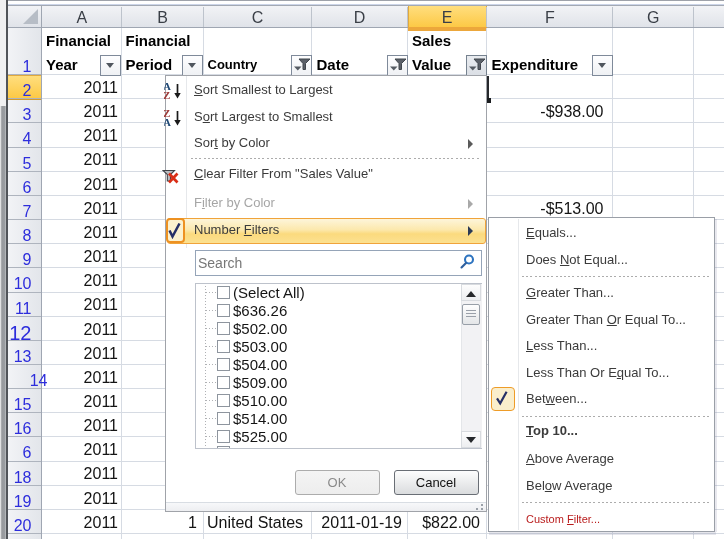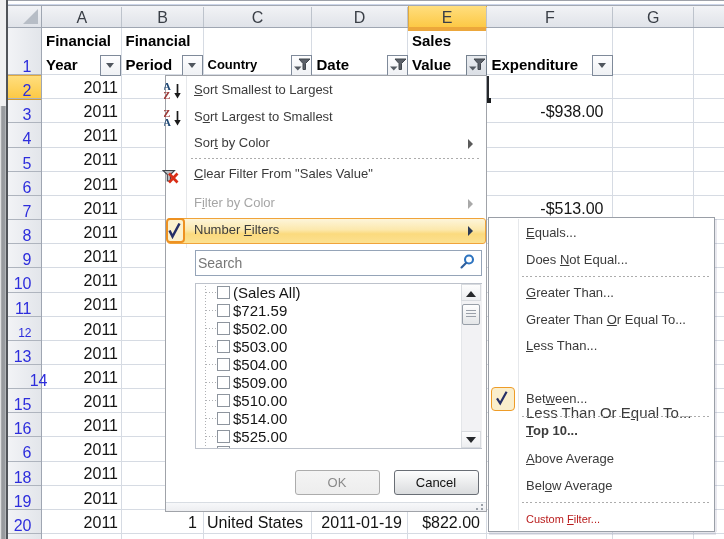--- a/index.html
+++ b/index.html
@@ -61,21 +61,21 @@
 <div style="position:absolute;left:8px;top:82.15px;width:23.5px;height:18px;text-align:right;line-height:18px;font-size:16px;color:#2D2DDC;">2</div>
 <div style="position:absolute;left:8px;top:106.3px;width:23.5px;height:18px;text-align:right;line-height:18px;font-size:16px;color:#2D2DDC;">3</div>
 <div style="position:absolute;left:8px;top:130.45px;width:23.5px;height:18px;text-align:right;line-height:18px;font-size:16px;color:#2D2DDC;">4</div>
 <div style="position:absolute;left:8px;top:154.6px;width:23.5px;height:18px;text-align:right;line-height:18px;font-size:16px;color:#2D2DDC;">5</div>
 <div style="position:absolute;left:8px;top:178.75px;width:23.5px;height:18px;text-align:right;line-height:18px;font-size:16px;color:#2D2DDC;">6</div>
 <div style="position:absolute;left:8px;top:202.9px;width:23.5px;height:18px;text-align:right;line-height:18px;font-size:16px;color:#2D2DDC;">7</div>
 <div style="position:absolute;left:8px;top:227.05px;width:23.5px;height:18px;text-align:right;line-height:18px;font-size:16px;color:#2D2DDC;">8</div>
 <div style="position:absolute;left:8px;top:251.2px;width:23.5px;height:18px;text-align:right;line-height:18px;font-size:16px;color:#2D2DDC;">9</div>
 <div style="position:absolute;left:8px;top:275.35px;width:23.5px;height:18px;text-align:right;line-height:18px;font-size:16px;color:#2D2DDC;">10</div>
 <div style="position:absolute;left:8px;top:299.5px;width:23.5px;height:18px;text-align:right;line-height:18px;font-size:16px;color:#2D2DDC;">11</div>
-<div style="position:absolute;left:8px;top:323.65px;width:23.5px;height:18px;text-align:right;line-height:18px;font-size:12px;color:#2D2DDC;">12</div>
+<div style="position:absolute;left:8px;top:323.65px;width:23.5px;height:18px;text-align:right;line-height:18px;font-size:20px;color:#2D2DDC;">12</div>
 <div style="position:absolute;left:8px;top:347.8px;width:23.5px;height:18px;text-align:right;line-height:18px;font-size:16px;color:#2D2DDC;">13</div>
 <div style="position:absolute;left:24px;top:371.95px;width:23.5px;height:18px;text-align:right;line-height:18px;font-size:16px;color:#2D2DDC;">14</div>
 <div style="position:absolute;left:8px;top:396.1px;width:23.5px;height:18px;text-align:right;line-height:18px;font-size:16px;color:#2D2DDC;">15</div>
 <div style="position:absolute;left:8px;top:420.25px;width:23.5px;height:18px;text-align:right;line-height:18px;font-size:16px;color:#2D2DDC;">16</div>
 <div style="position:absolute;left:8px;top:444.4px;width:23.5px;height:18px;text-align:right;line-height:18px;font-size:16px;color:#2D2DDC;">6</div>
 <div style="position:absolute;left:8px;top:468.55px;width:23.5px;height:18px;text-align:right;line-height:18px;font-size:16px;color:#2D2DDC;">18</div>
 <div style="position:absolute;left:8px;top:492.7px;width:23.5px;height:18px;text-align:right;line-height:18px;font-size:16px;color:#2D2DDC;">19</div>
 <div style="position:absolute;left:8px;top:516.85px;width:23.5px;height:18px;text-align:right;line-height:18px;font-size:16px;color:#2D2DDC;">20</div>
 
 <div style="position:absolute;left:121px;top:28px;width:1px;height:511px;background:#D6DBE3;"></div>
@@ -199,24 +199,24 @@
 <div style="position:absolute;left:194.5px;top:249.8px;width:287px;height:26.6px;box-sizing:border-box;border:1px solid #95A4B8;background:#fff;"></div>
 <div style="position:absolute;left:198px;top:254.5px;width:150px;height:16px;font-size:14px;color:#777;line-height:16px;">Search</div>
 <div style="position:absolute;left:458px;top:252.5px;width:17px;height:17px;"><svg width="17" height="17" viewBox="0 0 17 17">
       <circle cx="11" cy="6.5" r="4" fill="none" stroke="#2E74C0" stroke-width="2.1"></circle>
       <line x1="8" y1="10" x2="3.5" y2="14.5" stroke="#2E5F9E" stroke-width="2.1" stroke-linecap="round"></line>
     </svg></div>
 <div style="position:absolute;left:194.5px;top:283px;width:287px;height:166px;box-sizing:border-box;border:1px solid #BDC2CB;background:#fff;"></div>
 <div style="position:absolute;left:205px;top:286px;width:1px;height:160px;background:repeating-linear-gradient(0deg,#AFB1B4 0 1px,transparent 1px 3px);"></div>
 <div style="position:absolute;left:206px;top:291.8px;width:11px;height:1px;background:repeating-linear-gradient(90deg,#AFB1B4 0 1px,transparent 1px 3px);"></div>
 <div style="position:absolute;left:217px;top:285.8px;width:13px;height:13px;box-sizing:border-box;border:1px solid #8E959E;background:#fff;"></div>
-<div style="position:absolute;left:233px;top:283.8px;width:200px;height:17px;font-size:15px;color:#151515;line-height:17px;white-space:nowrap;">(Sales All)</div>
+<div style="position:absolute;left:233px;top:283.8px;width:200px;height:17px;font-size:15px;color:#151515;line-height:17px;white-space:nowrap;">(Select All)</div>
 <div style="position:absolute;left:206px;top:309.8px;width:11px;height:1px;background:repeating-linear-gradient(90deg,#AFB1B4 0 1px,transparent 1px 3px);"></div>
 <div style="position:absolute;left:217px;top:303.8px;width:13px;height:13px;box-sizing:border-box;border:1px solid #8E959E;background:#fff;"></div>
-<div style="position:absolute;left:233px;top:301.8px;width:200px;height:17px;font-size:15px;color:#151515;line-height:17px;white-space:nowrap;">$721.59</div>
+<div style="position:absolute;left:233px;top:301.8px;width:200px;height:17px;font-size:15px;color:#151515;line-height:17px;white-space:nowrap;">$636.26</div>
 <div style="position:absolute;left:206px;top:327.8px;width:11px;height:1px;background:repeating-linear-gradient(90deg,#AFB1B4 0 1px,transparent 1px 3px);"></div>
 <div style="position:absolute;left:217px;top:321.8px;width:13px;height:13px;box-sizing:border-box;border:1px solid #8E959E;background:#fff;"></div>
 <div style="position:absolute;left:233px;top:319.8px;width:200px;height:17px;font-size:15px;color:#151515;line-height:17px;white-space:nowrap;">$502.00</div>
 <div style="position:absolute;left:206px;top:345.8px;width:11px;height:1px;background:repeating-linear-gradient(90deg,#AFB1B4 0 1px,transparent 1px 3px);"></div>
 <div style="position:absolute;left:217px;top:339.8px;width:13px;height:13px;box-sizing:border-box;border:1px solid #8E959E;background:#fff;"></div>
 <div style="position:absolute;left:233px;top:337.8px;width:200px;height:17px;font-size:15px;color:#151515;line-height:17px;white-space:nowrap;">$503.00</div>
 <div style="position:absolute;left:206px;top:363.8px;width:11px;height:1px;background:repeating-linear-gradient(90deg,#AFB1B4 0 1px,transparent 1px 3px);"></div>
 <div style="position:absolute;left:217px;top:357.8px;width:13px;height:13px;box-sizing:border-box;border:1px solid #8E959E;background:#fff;"></div>
 <div style="position:absolute;left:233px;top:355.8px;width:200px;height:17px;font-size:15px;color:#151515;line-height:17px;white-space:nowrap;">$504.00</div>
 <div style="position:absolute;left:206px;top:381.8px;width:11px;height:1px;background:repeating-linear-gradient(90deg,#AFB1B4 0 1px,transparent 1px 3px);"></div>
@@ -249,21 +249,21 @@
 <div style="position:absolute;left:487.6px;top:217px;width:227px;height:314.5px;box-sizing:border-box;background:#fff;border:1px solid #9A9FA7;"></div>
 <div style="position:absolute;left:489px;top:531.5px;width:227px;height:3px;background:rgba(130,130,160,0.20);"></div>
 <div style="position:absolute;left:714.6px;top:219px;width:2.5px;height:313px;background:rgba(130,130,160,0.18);"></div>
 <div style="position:absolute;left:517.5px;top:219px;width:1px;height:311px;background:#E6E8EB;"></div>
 <div style="position:absolute;left:526px;top:225px;font-size:13px;color:#3B3B3B;line-height:16px;white-space:nowrap;"><u>E</u>quals...</div>
 <div style="position:absolute;left:526px;top:251.7px;font-size:13px;color:#3B3B3B;line-height:16px;white-space:nowrap;">Does <u>N</u>ot Equal...</div>
 <div style="position:absolute;left:522px;top:275.5px;width:189px;height:1px;background:repeating-linear-gradient(90deg,#ACACAC 0 2px,transparent 2px 4.2px);"></div>
 <div style="position:absolute;left:526px;top:285px;font-size:13px;color:#3B3B3B;line-height:16px;white-space:nowrap;"><u>G</u>reater Than...</div>
 <div style="position:absolute;left:526px;top:311.6px;font-size:13px;color:#3B3B3B;line-height:16px;white-space:nowrap;">Greater Than <u>O</u>r Equal To...</div>
 <div style="position:absolute;left:526px;top:338.2px;font-size:13px;color:#3B3B3B;line-height:16px;white-space:nowrap;"><u>L</u>ess Than...</div>
-<div style="position:absolute;left:526px;top:364.8px;font-size:15px;color:#3B3B3B;line-height:16px;white-space:nowrap;margin-top:40px;">Less Than Or E<u>q</u>ual To...</div>
+<div style="position:absolute;left:526px;top:364.8px;font-size:13px;color:#3B3B3B;line-height:16px;white-space:nowrap;">Less Than Or E<u>q</u>ual To...</div>
 <div style="position:absolute;left:526px;top:391.4px;font-size:13px;color:#3B3B3B;line-height:16px;white-space:nowrap;">Bet<u>w</u>een...</div>
 <div style="position:absolute;left:522px;top:415.8px;width:189px;height:1px;background:repeating-linear-gradient(90deg,#ACACAC 0 2px,transparent 2px 4.2px);"></div>
 <div style="position:absolute;left:526px;top:423px;font-size:13px;color:#3B3B3B;line-height:16px;white-space:nowrap;font-weight:bold;"><u>T</u>op 10...</div>
 <div style="position:absolute;left:526px;top:451.4px;font-size:13px;color:#3B3B3B;line-height:16px;white-space:nowrap;"><u>A</u>bove Average</div>
 <div style="position:absolute;left:526px;top:478.1px;font-size:13px;color:#3B3B3B;line-height:16px;white-space:nowrap;">Bel<u>o</u>w Average</div>
 <div style="position:absolute;left:522px;top:501.5px;width:189px;height:1px;background:repeating-linear-gradient(90deg,#ACACAC 0 2px,transparent 2px 4.2px);"></div>
 <div style="position:absolute;left:526px;top:511.29999999999995px;font-size:11px;color:#b91c1c;line-height:16px;white-space:nowrap;">Custom <u>F</u>ilter...</div>
 <div style="position:absolute;left:490.7px;top:387px;width:24.3px;height:24.3px;box-sizing:border-box;border:1.8px solid #EE9C28;border-radius:4px;background:#FAEECC;"></div>
 <div style="position:absolute;left:490.7px;top:387px;width:24px;height:24px;"><svg width="24" height="24" viewBox="0 0 24 24">
       <polyline points="6,11.3 9.2,16.3 15.6,4.8" fill="none" stroke="#262F66" stroke-width="2.2"></polyline>

